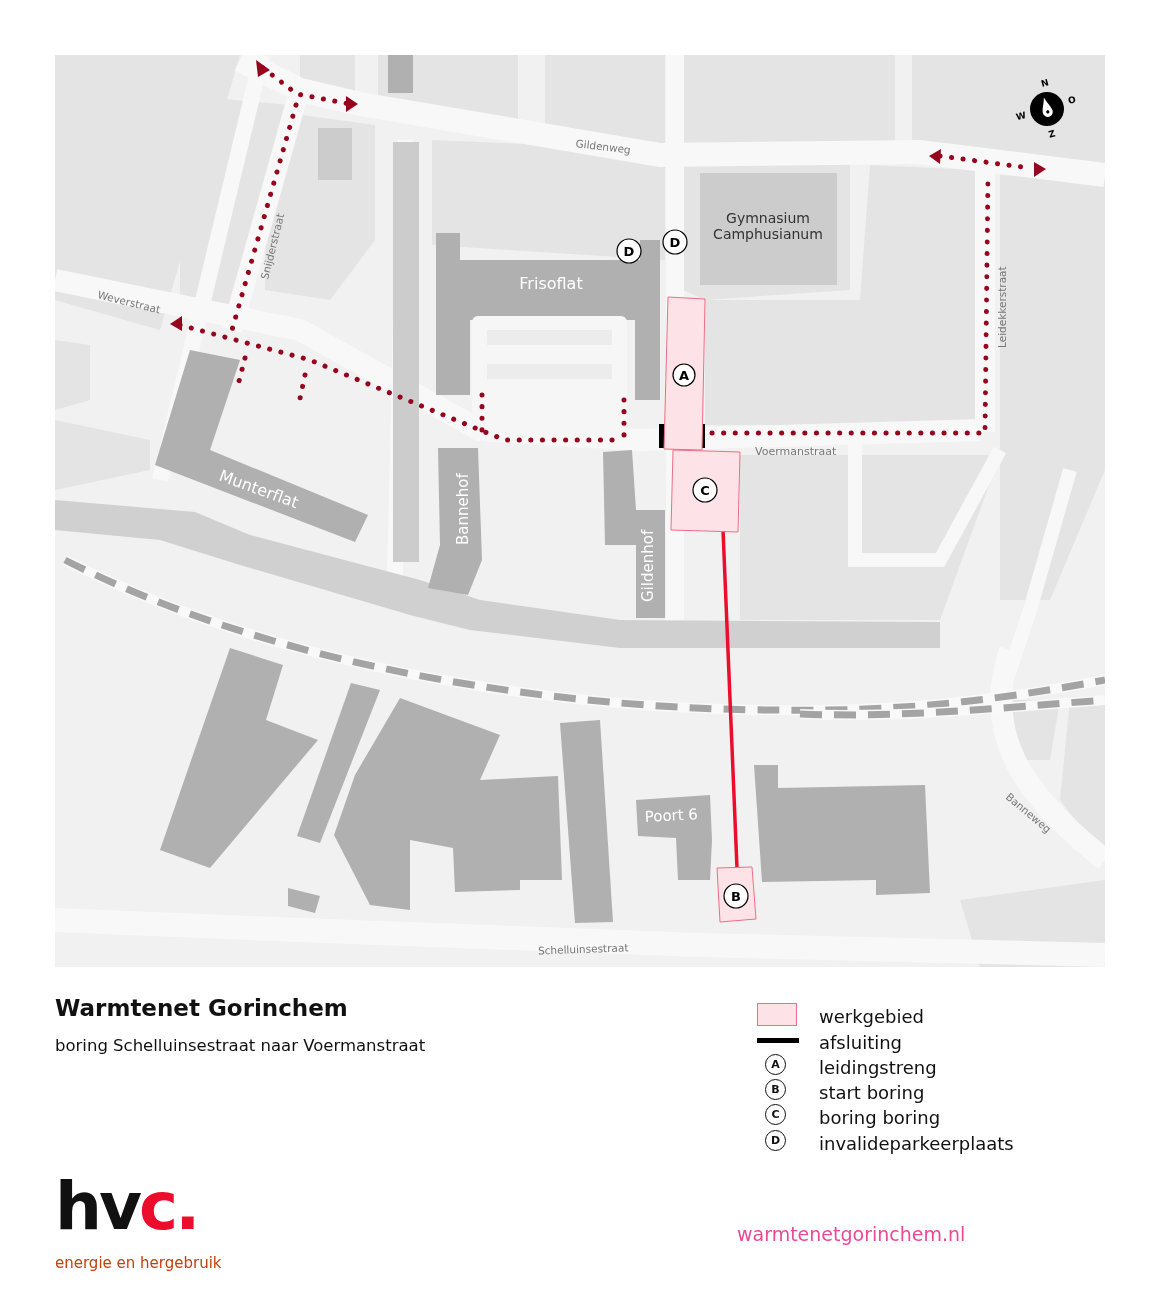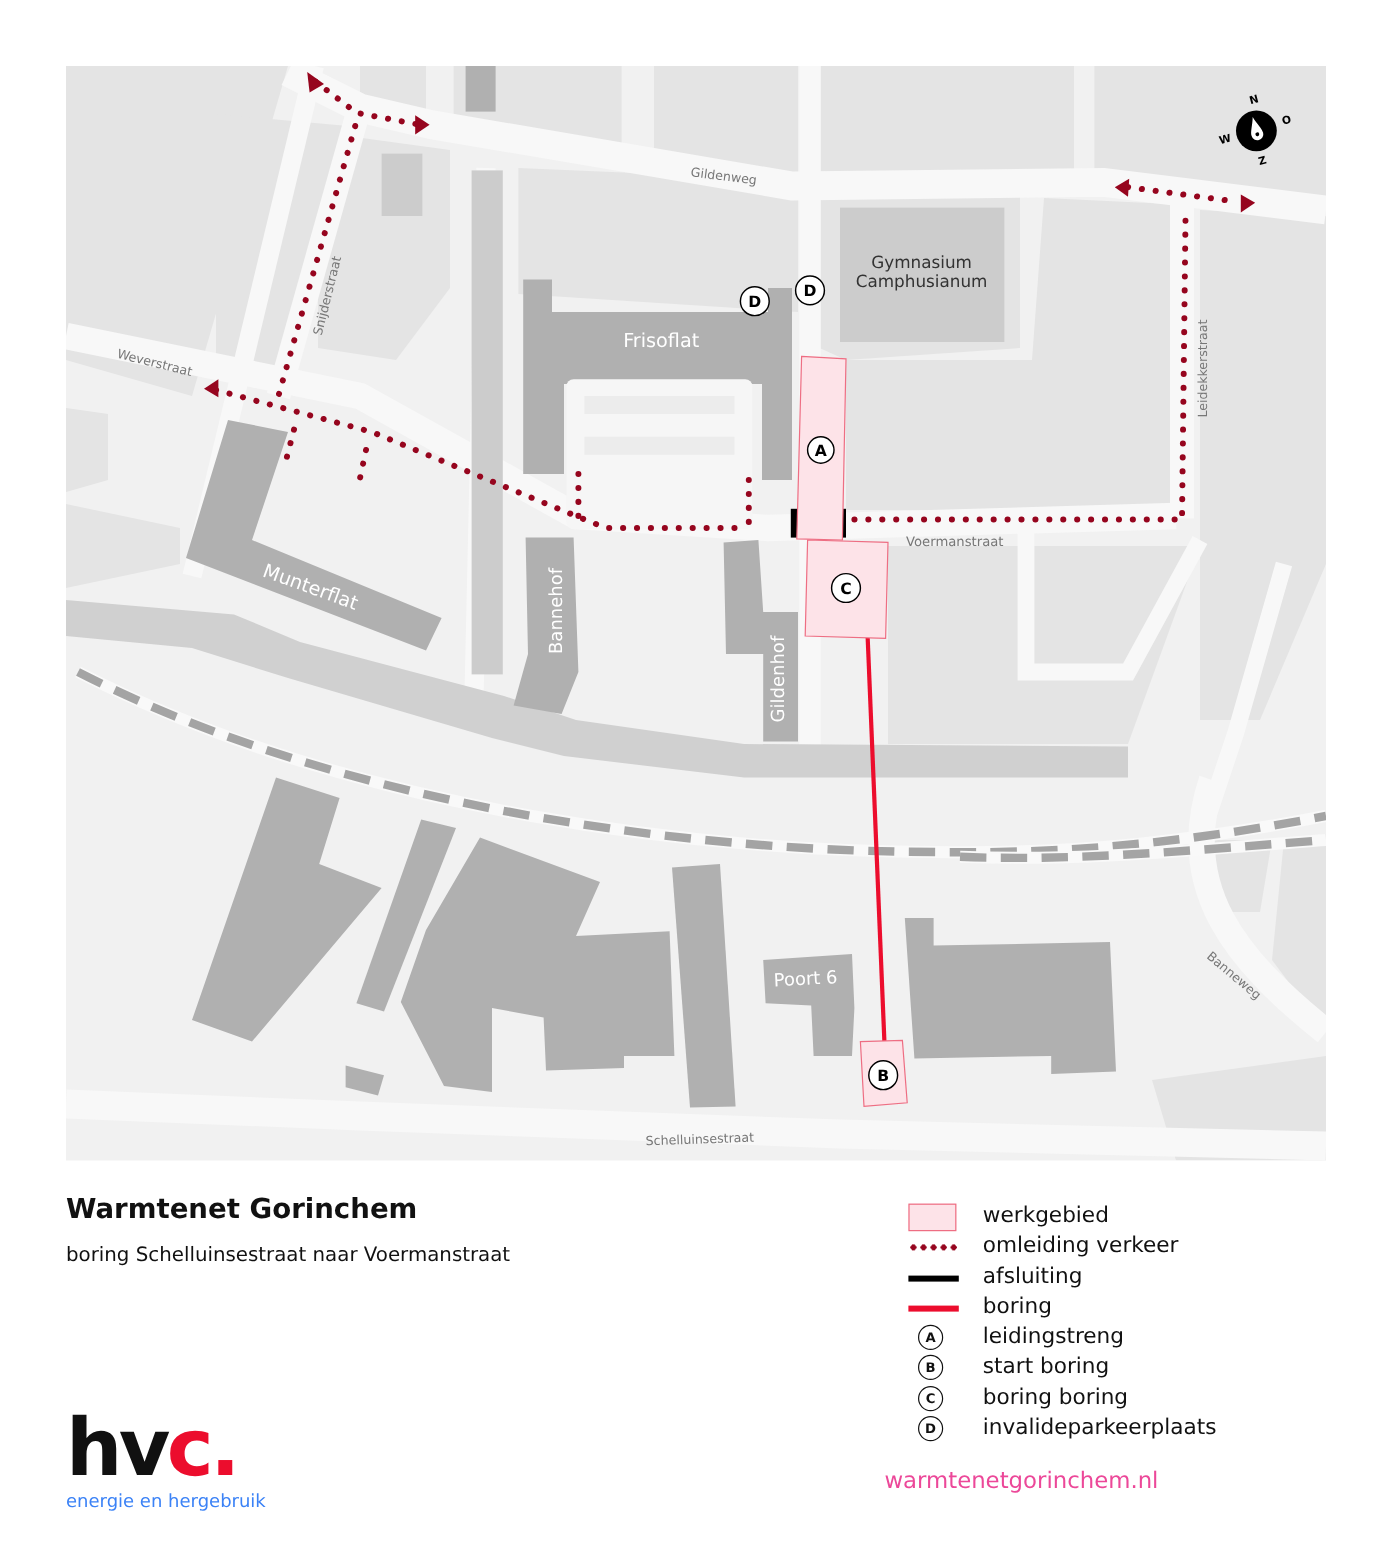--- a/index.html
+++ b/index.html
@@ -2,35 +2,35 @@
 <html><head>
 <meta charset="utf-8">
 <style>
   html, body { margin:0; padding:0; background:#ffffff; }
   body { width:1160px; height:1298px; position:relative; overflow:hidden; font-family:"DejaVu Sans", sans-serif; }
   #map { position:absolute; left:55px; top:55px; width:1050px; height:912px; background:#f1f1f1; }
   #map svg { display:block; }
   .title { position:absolute; left:55px; top:995px; font-family:"DejaVu Sans", sans-serif; font-weight:bold; font-size:23px; color:#111; }
   .subtitle { position:absolute; left:55px; top:1036px; font-family:"DejaVu Sans", sans-serif; font-size:16.5px; color:#111;text-align:center; }
   .legend { position:absolute; left:755px; top:1002px; width:340px; }
-  .legend-row { position:relative; height:25.3px; display:flex; align-items:flex-start; }
+  .legend-row { position:relative; height:25.3px; display:flex; align-items:flex-end; }
   .legend-sym { width:44px; height:25px; position:relative; flex:none; }
   .legend-label { position:absolute; left:64px; font-family:"DejaVu Sans", sans-serif; font-size:18px; color:#111; white-space:nowrap; }
   .sym-box { position:absolute; left:2px; top:1px; width:40px; height:23px; background:#fde3e8; border:1.5px solid #ee6e83; box-sizing:border-box; }
   .sym-dots { position:absolute; left:2px; top:10px; width:42px; height:5px;
       background-image: radial-gradient(circle, #96051e 2.4px, transparent 2.6px); background-size:8.4px 5px; }
   .sym-line-black { position:absolute; left:2px; top:10px; width:42px; height:5px; background:#000; }
   .sym-line-red { position:absolute; left:2px; top:10px; width:42px; height:5px; background:#ec0d2d; }
   .sym-circle { position:absolute; left:10px; top:1px; width:21px; height:21px; border:1.3px solid #111; border-radius:50%; box-sizing:border-box; background:#fff;
       display:flex; align-items:center; justify-content:center; font-family:"DejaVu Sans", sans-serif; font-weight:bold; font-size:11px; color:#111; }
   .website { position:absolute; left:737px; top:1223px; font-family:"DejaVu Sans", sans-serif; font-size:19px; color:#ec4899; }
   .logo { position:absolute; left:55px; top:1150px; }
   .logo-word { font-family:"DejaVu Sans", sans-serif; font-weight:bold; font-size:66px; letter-spacing:-3px; line-height:66px; color:#111;margin-top:24px; }
   .logo-word .c { color:#ec0d2d; }
-  .logo-tag { font-family:"DejaVu Sans", sans-serif; font-size:15px; color:#3b82f6; margin-top:2px; }
+  .logo-tag { font-family:"DejaVu Sans", sans-serif; font-size:15px; color:#c2410c; margin-top:14px; }
   .compass { position:absolute; left:1012px; top:74px; width:70px; height:70px; }
 </style>
 </head>
 <body>
 
 <div id="map">
 <svg width="1050" height="912" viewBox="55 55 1050 912" xmlns="http://www.w3.org/2000/svg">
   <defs>
     <clipPath id="mapclip">
           <rect x="55" y="55" width="1050" height="912"></rect>
@@ -219,35 +219,23 @@
 
 <div class="legend">
   <div class="legend-row">
     <div class="legend-sym">
         <div class="sym-box"></div>
       </div>
     <span class="legend-label">werkgebied</span>
   </div>
   <div class="legend-row">
     <div class="legend-sym">
-        <div class="sym-dots"></div>
-      </div>
-    <span class="legend-label">omleiding verkeer</span>
-  </div>
-  <div class="legend-row">
-    <div class="legend-sym">
         <div class="sym-line-black"></div>
       </div>
     <span class="legend-label">afsluiting</span>
-  </div>
-  <div class="legend-row">
-    <div class="legend-sym">
-        <div class="sym-line-red"></div>
-      </div>
-    <span class="legend-label">boring</span>
   </div>
   <div class="legend-row">
     <div class="legend-sym">
         <div class="sym-circle">A</div>
       </div>
     <span class="legend-label">leidingstreng</span>
   </div>
   <div class="legend-row">
     <div class="legend-sym">
         <div class="sym-circle">B</div>

